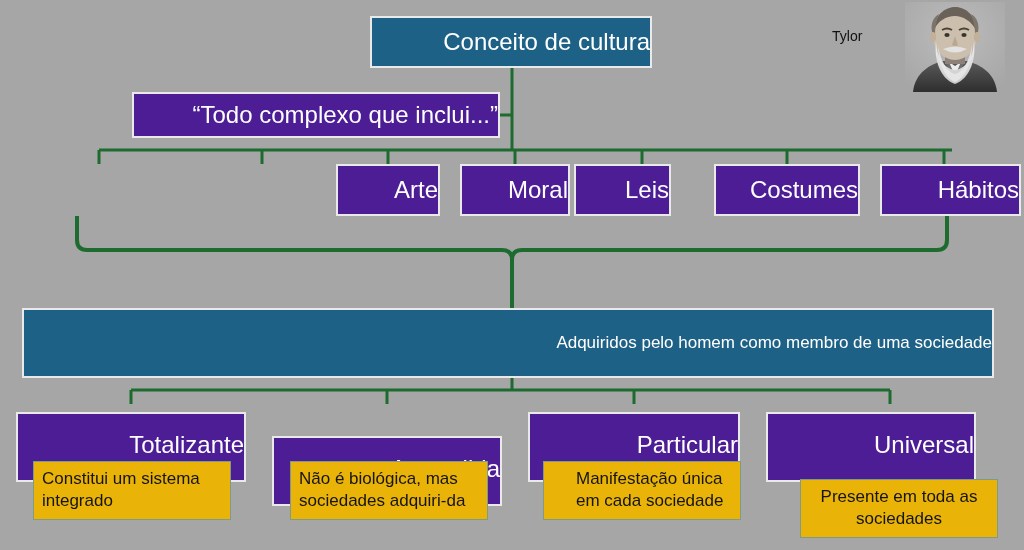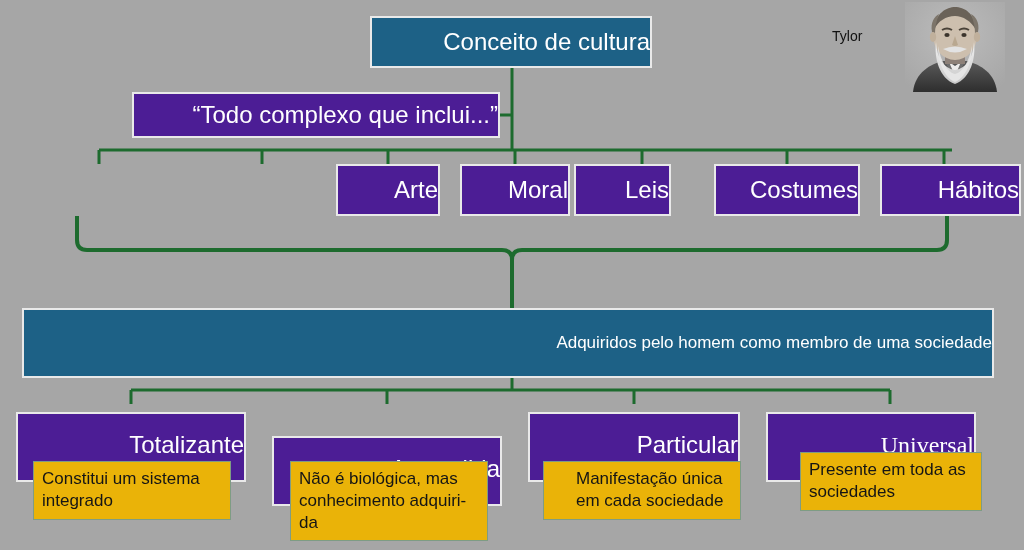--- a/index.html
+++ b/index.html
@@ -48,39 +48,39 @@
   #elem-6{left:880px;width:141px;}
 
   
   #node-band{left:22px;top:308px;width:972px;height:70px;font-size:17px;}
 
   
   .cat{height:70px;top:412px;font-size:24px;align-items:flex-start;padding-top:18px;}
   #cat-0{left:16px;width:230px;}
   #cat-1{left:272px;width:230px;margin-top:24px;}
   #cat-2{left:528px;width:212px;}
-  #cat-3{left:766px;width:210px;font-family:Liberation Serif, serif;}
+  #cat-3{left:766px;width:210px;}
 
   
   .caption{
     position:absolute;
     box-sizing:border-box;
     background:#eab308;
     border:1px solid #7e9c84;
     color:#151515;
     font-size:17px;
     line-height:1.28;
     padding:6px 8px 7px 8px;
     z-index:5;
     text-align:left;
   }
   #cap-0{left:33px;top:461px;width:198px;}
   #cap-1{left:290px;top:461px;width:198px;}
   #cap-2{left:543px;top:461px;width:198px;padding-left:32px;}
-  #cap-3{left:800px;top:452px;width:182px;}
+  #cap-3{left:800px;top:479px;width:198px;text-align:center;}
 
   
   #portrait-wrap{
     position:absolute;left:905px;top:2px;width:100px;height:90px;z-index:6;
   }
   #portrait-label{
     position:absolute;left:832px;top:28px;
     font-size:14px;color:#111;z-index:6;white-space:nowrap;
   }
   #portrait-svg{display:block;width:100px;height:90px;}
@@ -155,21 +155,21 @@
     <span>Aprendida</span>
   </div>
   <div class="box green cat" id="cat-2">
     <span>Particular</span>
   </div>
   <div class="box green cat" id="cat-3">
     <span>Universal</span>
   </div>
 
   <div class="caption" id="cap-0">Constitui um sistema integrado</div>
-  <div class="caption" id="cap-1">Não é biológica, mas conhecimento adquiri-da</div>
+  <div class="caption" id="cap-1">Não é biológica, mas sociedades adquiri-da</div>
   <div class="caption" id="cap-2">Manifestação única em cada sociedade</div>
   <div class="caption" id="cap-3">Presente em toda as sociedades</div>
 
   <div id="portrait-label">Tylor</div>
 
   <div id="portrait-wrap">
     <svg id="portrait-svg" viewBox="0 0 100 90" xmlns="http://www.w3.org/2000/svg">
       <defs>
         <linearGradient id="beardG" x1="0" y1="0" x2="0" y2="1">
           <stop offset="0%" stop-color="#f2f2f2"></stop>

